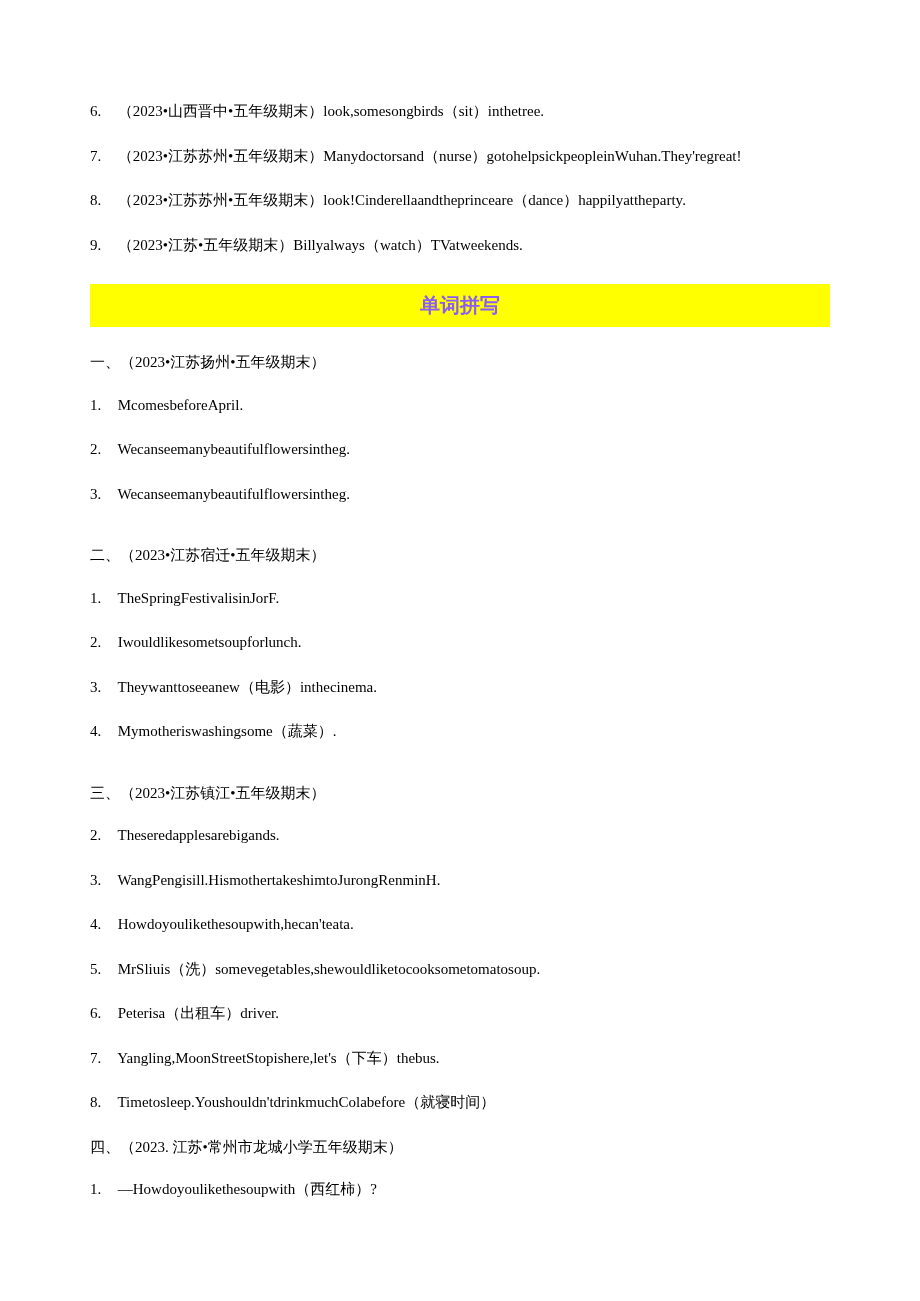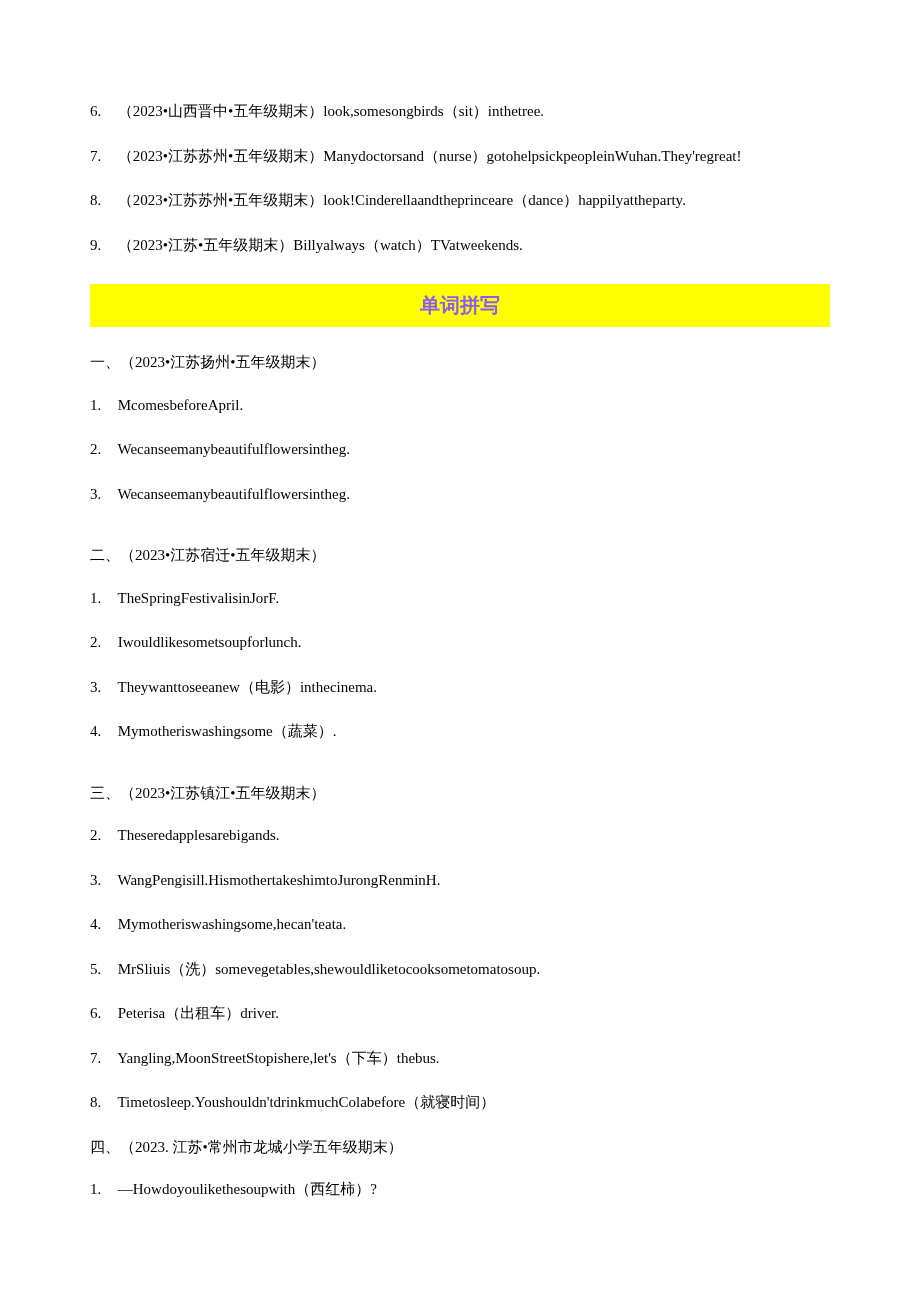--- a/index.html
+++ b/index.html
@@ -114,21 +114,21 @@
     <div class="line">
       <span class="num">2.</span>
       <span>Theseredapplesarebigands.</span>
     </div>
     <div class="line">
       <span class="num">3.</span>
       <span>WangPengisill.HismothertakeshimtoJurongRenminH.</span>
     </div>
     <div class="line">
       <span class="num">4.</span>
-      <span>Mymotheriswashingsome,hecan'teata.</span>
+      <span>Howdoyoulikethesoupwith,hecan'teata.</span>
     </div>
     <div class="line">
       <span class="num">5.</span>
       <span>MrSliuis（洗）somevegetables,shewouldliketocooksometomatosoup.</span>
     </div>
     <div class="line">
       <span class="num">6.</span>
       <span>Peterisa（出租车）driver.</span>
     </div>
     <div class="line">

